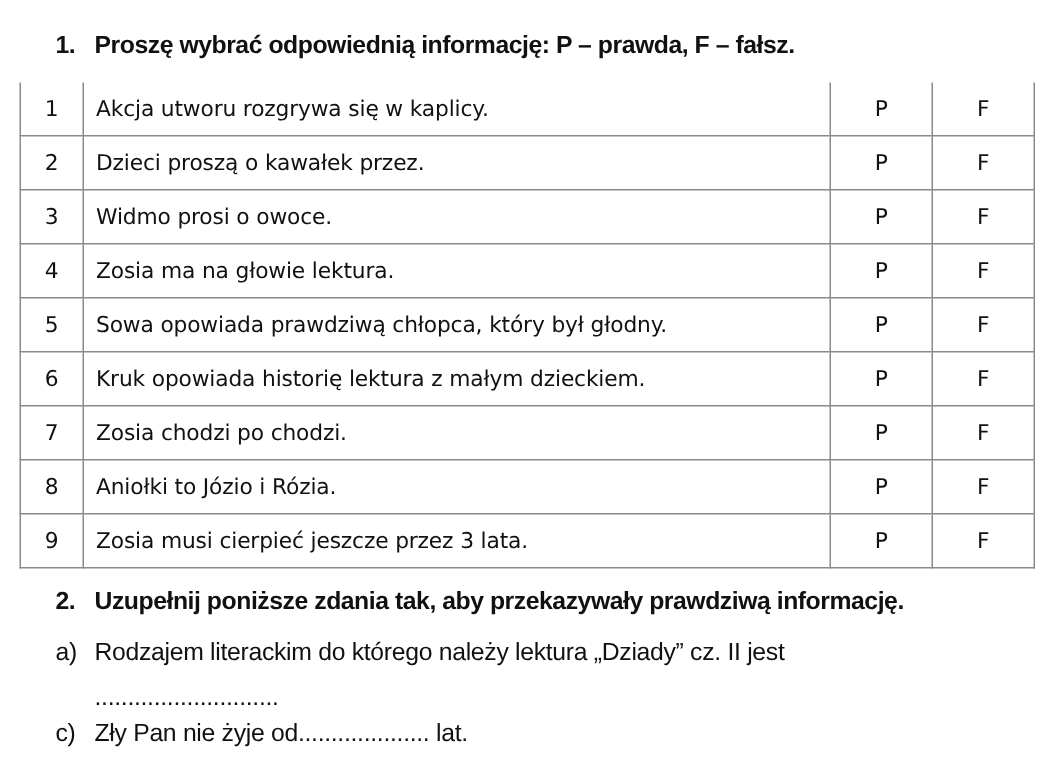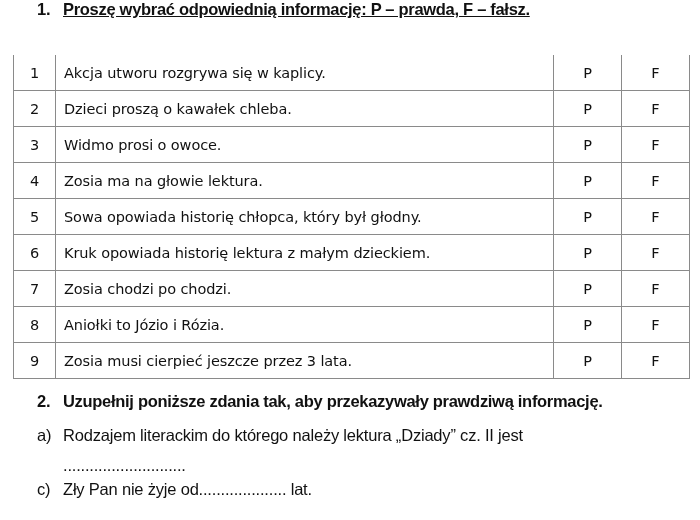--- a/index.html
+++ b/index.html
@@ -20,21 +20,21 @@
       font-weight: bold;
       font-size: 16.5px;
       letter-spacing: -0.3px;
       white-space: nowrap;
       color: #111;
     }
     .q-heading .num {
       display: inline-block;
       width: 26px;
     }
-    #q1-heading { left: 37px; top: 0; text-decoration: underline; }
+    #q1-heading { left: 37px; top: 21px; }
     #q2-heading { left: 37px; top: 392px; }
 
     table.tf-table {
       position: absolute;
       left: 13px;
       top: 55px;
       width: 669px;
       border-collapse: collapse;
       font-family: "DejaVu Sans", sans-serif;
       font-size: 14.5px;
@@ -91,39 +91,39 @@
 <table class="tf-table">
   <tbody>
     <tr>
       <td class="c-num">1</td>
       <td class="c-text">Akcja utworu rozgrywa się w kaplicy.</td>
       <td class="c-p">P</td>
       <td class="c-f">F</td>
     </tr>
     <tr>
       <td class="c-num">2</td>
-      <td class="c-text">Dzieci proszą o kawałek chleba.</td>
+      <td class="c-text">Dzieci proszą o kawałek przez.</td>
       <td class="c-p">P</td>
       <td class="c-f">F</td>
     </tr>
     <tr>
       <td class="c-num">3</td>
       <td class="c-text">Widmo prosi o owoce.</td>
       <td class="c-p">P</td>
       <td class="c-f">F</td>
     </tr>
     <tr>
       <td class="c-num">4</td>
       <td class="c-text">Zosia ma na głowie lektura.</td>
       <td class="c-p">P</td>
       <td class="c-f">F</td>
     </tr>
     <tr>
       <td class="c-num">5</td>
-      <td class="c-text">Sowa opowiada historię chłopca, który był głodny.</td>
+      <td class="c-text">Sowa opowiada prawdziwą chłopca, który był głodny.</td>
       <td class="c-p">P</td>
       <td class="c-f">F</td>
     </tr>
     <tr>
       <td class="c-num">6</td>
       <td class="c-text">Kruk opowiada historię lektura z małym dzieckiem.</td>
       <td class="c-p">P</td>
       <td class="c-f">F</td>
     </tr>
     <tr>

